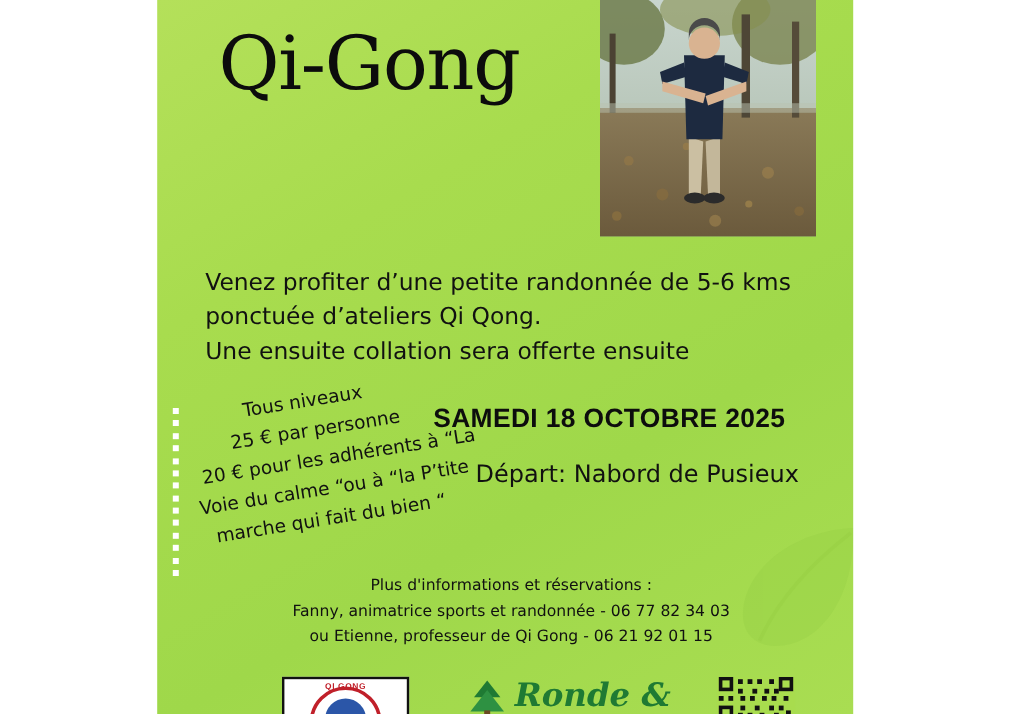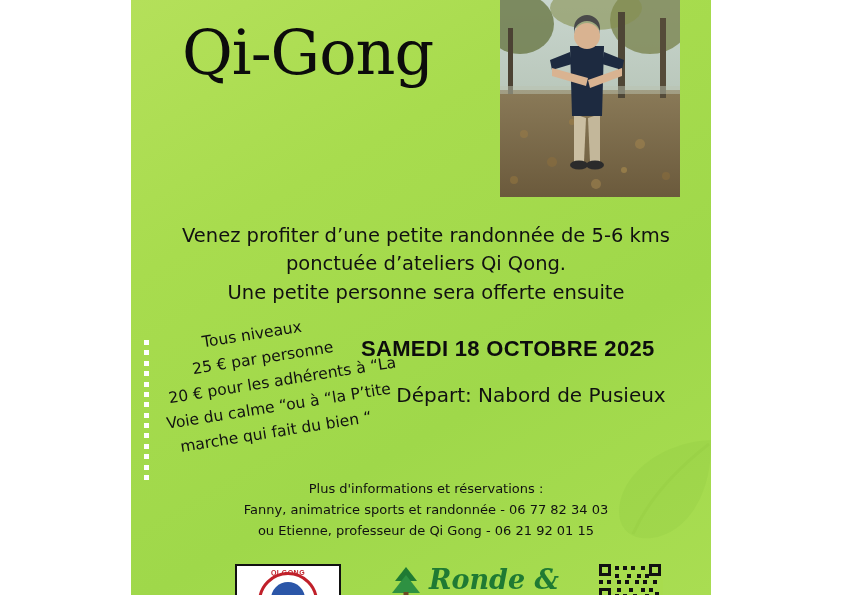--- a/index.html
+++ b/index.html
@@ -77,21 +77,21 @@
     overflow: hidden;
     background: #6a6250;
   }
   .photo svg { display: block; }
 
   .intro {
     position: absolute;
     left: 40px;
     top: 222px;
     width: 510px;
-    text-align: center;
+    text-align: left;
     color: #111;
     font-size: 19.5px;
     line-height: 1.45;
     font-family: "DejaVu Sans", sans-serif;
   }
 
   .rotated-block {
     position: absolute;
     left: 22px;
     top: 338px;
@@ -317,21 +317,21 @@
 
         <circle cx="87" cy="42" r="13" fill="#d9b391"></circle>
         <path d="M74 40 A13 13 0 0 1 100 40 L100 34 A13 13 0 0 0 74 34 Z" fill="#4a4a4a"></path>
       </g>
     </svg>
   </div>
 
   <div class="intro">
     <div>Venez profiter d’une petite randonnée de 5-6 kms</div>
     <div>ponctuée d’ateliers Qi Qong.</div>
-    <div>Une petite personne sera offerte ensuite</div>
+    <div>Une ensuite collation sera offerte ensuite</div>
   </div>
 
   <div class="rotated-block">
     <div class="r-line l1">Tous niveaux</div>
     <div class="r-line l2">25 € par personne</div>
     <div class="r-line l3">20 € pour les adhérents à “La</div>
     <div class="r-line l4">Voie du calme “ou à “la P’tite</div>
     <div class="r-line l5">marche qui fait du bien “</div>
   </div>
 

